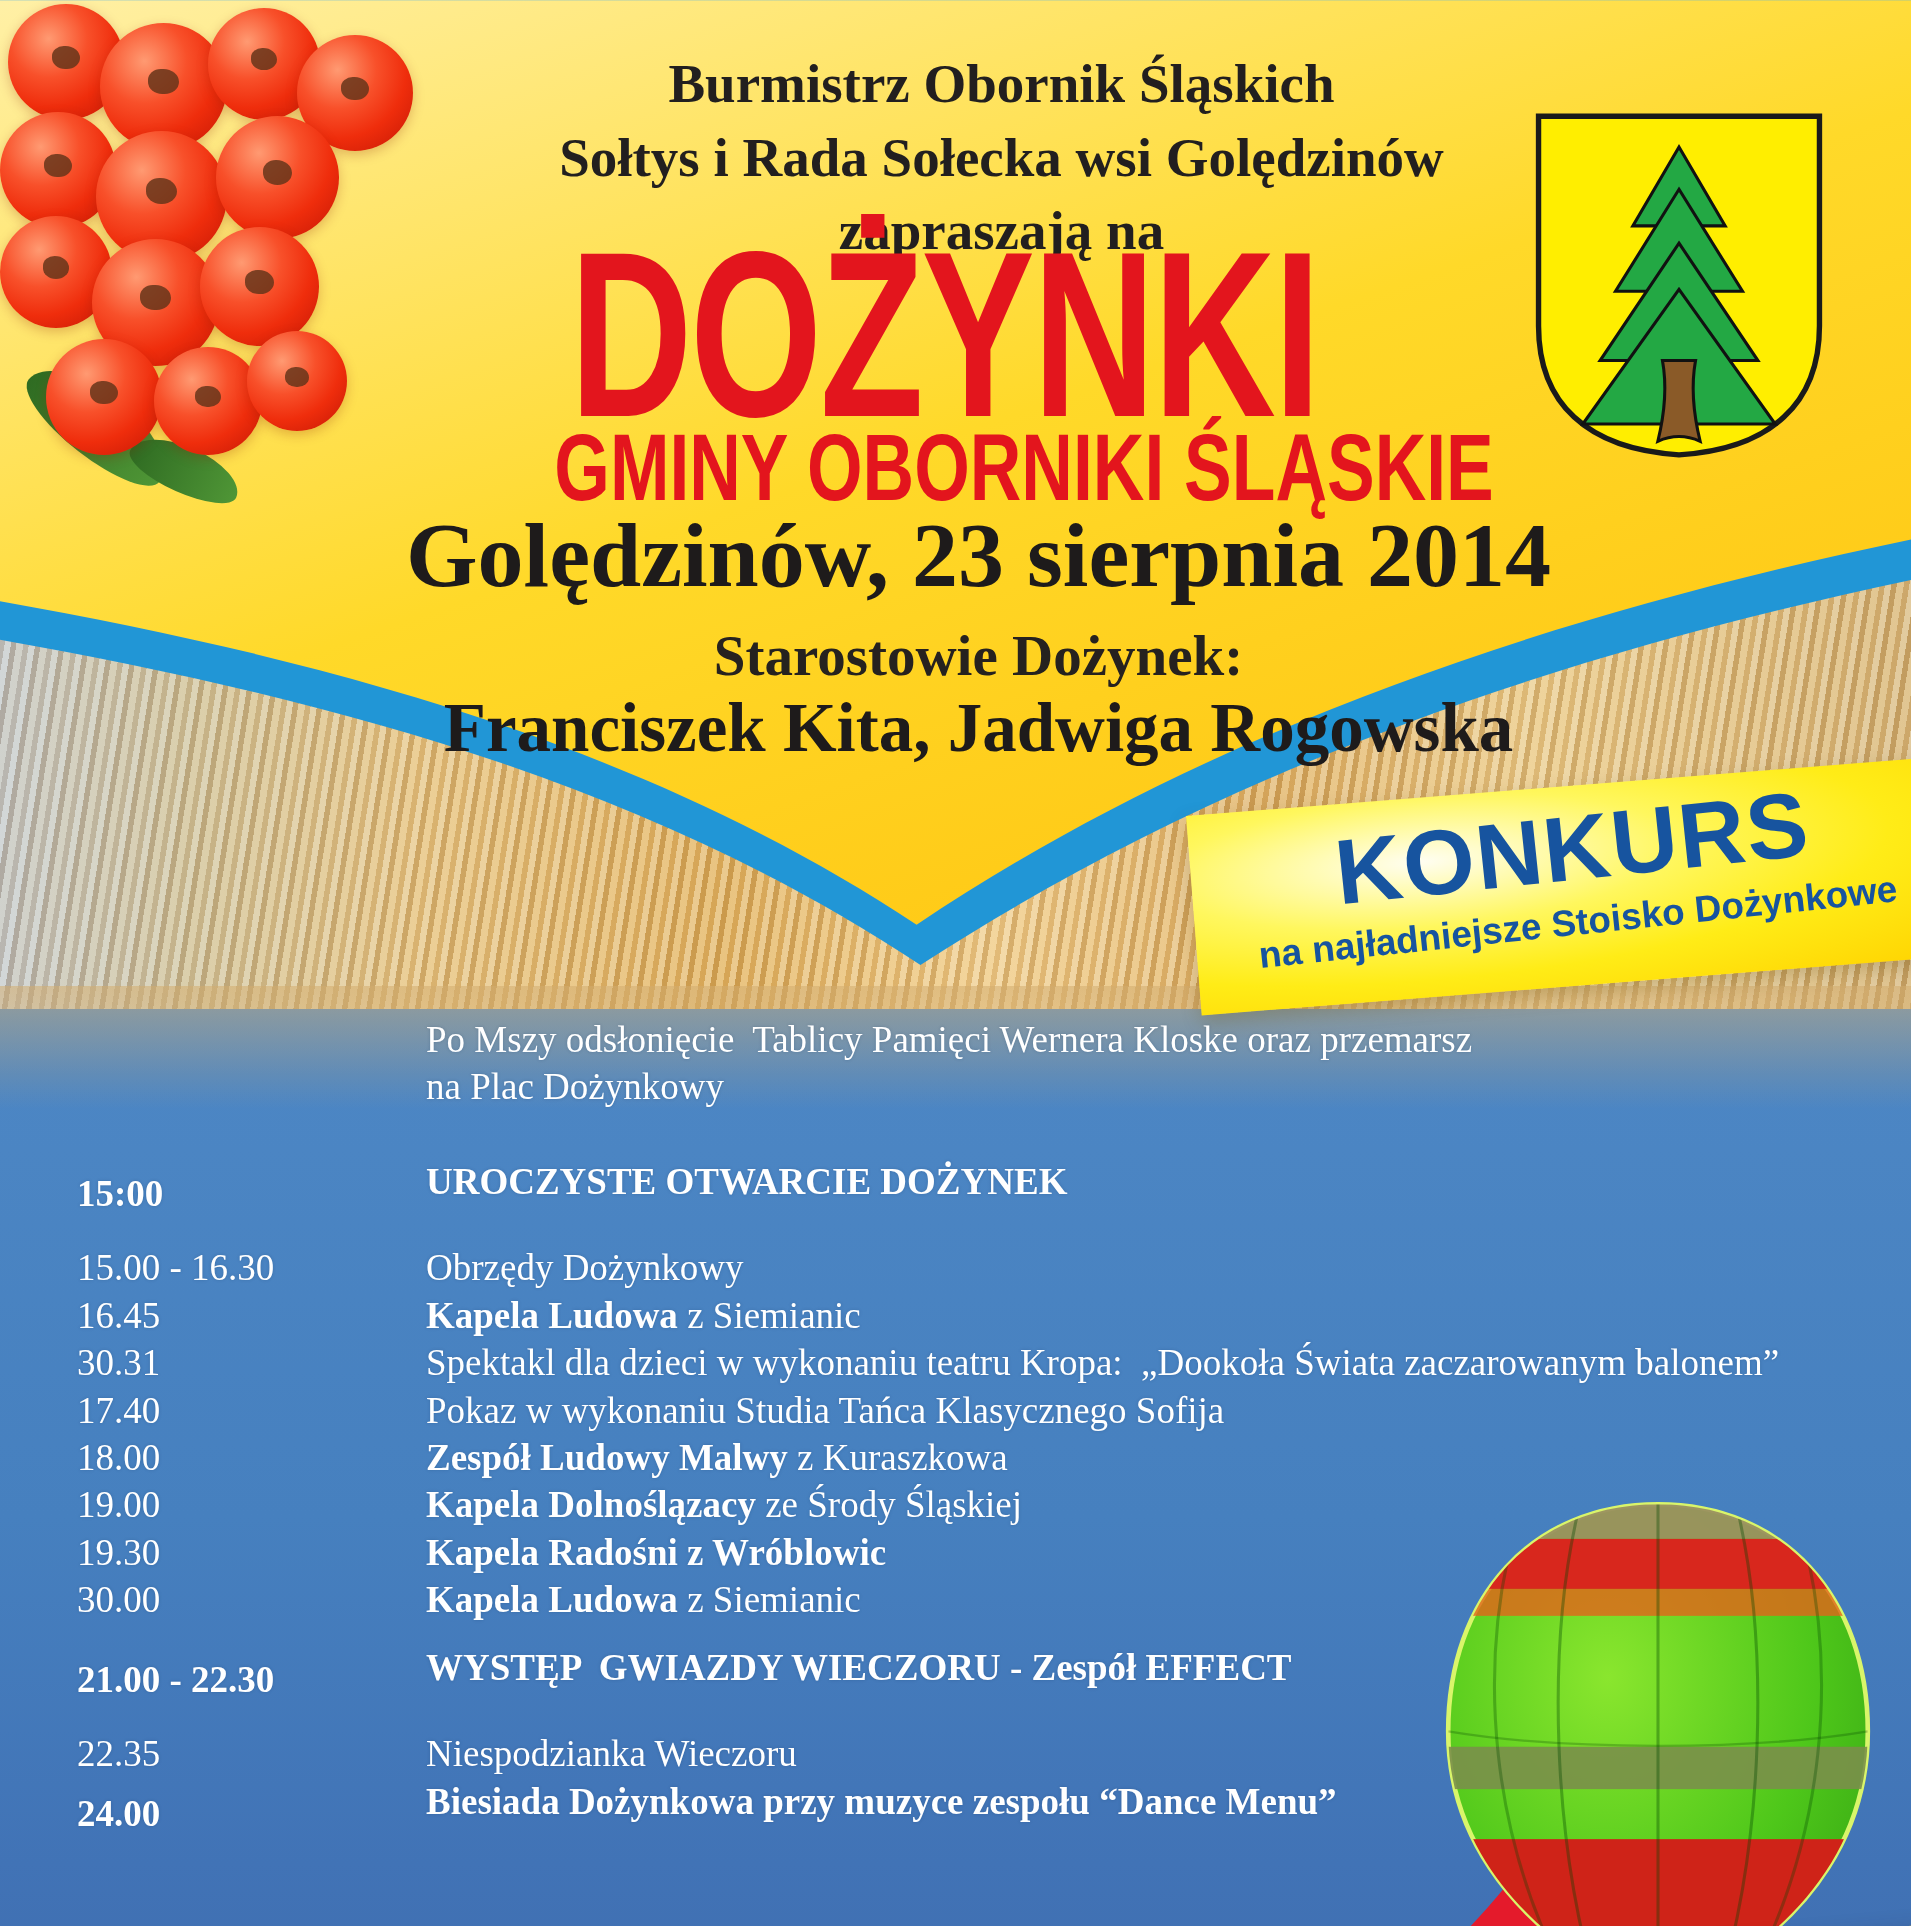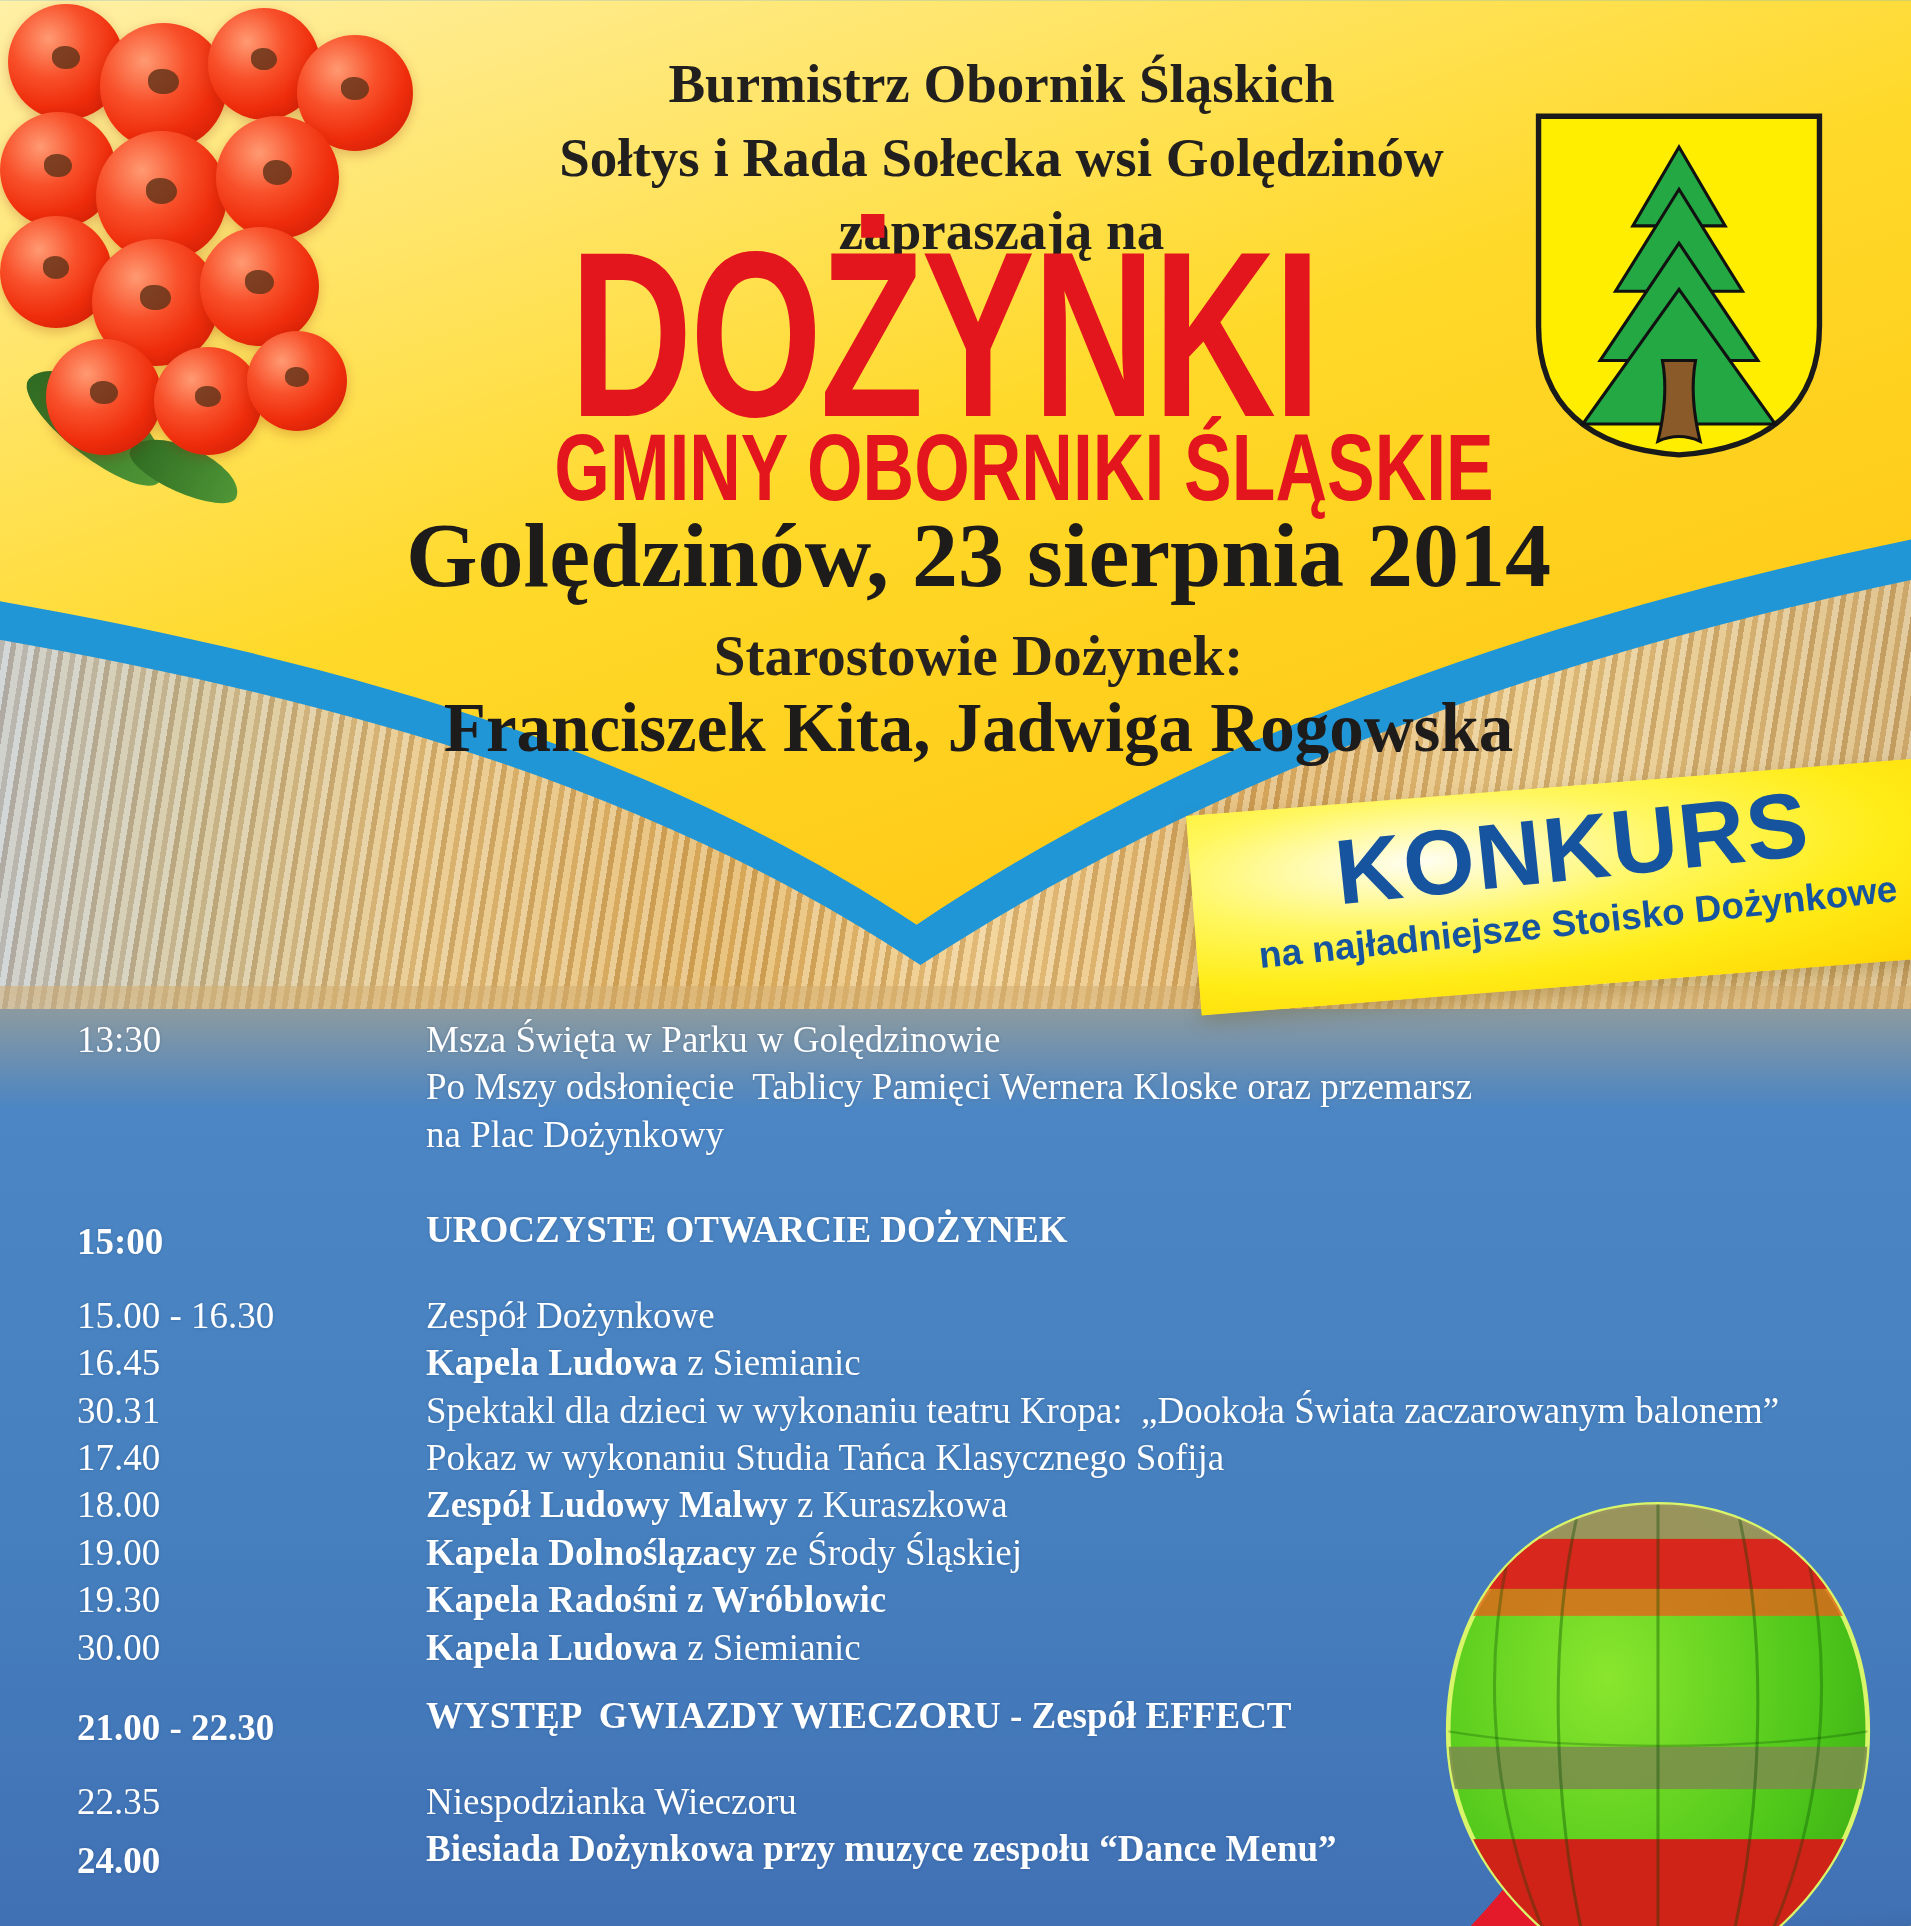--- a/index.html
+++ b/index.html
@@ -140,43 +140,39 @@
 <div class="abs dateline">Golędzinów, 23 sierpnia 2014</div>
 <div class="abs starlabel">Starostowie Dożynek:</div>
 <div class="abs starnames">Franciszek Kita, Jadwiga Rogowska</div>
 
 <div class="abs badge1">
   <div class="b1-title">KONKURS</div>
   <div class="b1-sub">na najładniejsze Stoisko Dożynkowe</div>
 </div>
 
 <div class="abs schedule">
-  <div class="sched-row">
-    <div class="sched-time">13:30</div>
-    <div class="sched-desc"><span>Msza Święta w Parku w Golędzinowie</span></div>
-  </div>
 
   <div class="sched-row">
     <div class="sched-time"></div>
     <div class="sched-desc"><span>Po Mszy odsłonięcie  Tablicy Pamięci Wernera Kloske oraz przemarsz</span></div>
   </div>
 
   <div class="sched-row">
     <div class="sched-time"></div>
     <div class="sched-desc"><span>na Plac Dożynkowy</span></div>
   </div>
 
   <div class="sched-row" style="margin-top: 58px;">
     <div class="sched-time b">15:00</div>
     <div class="sched-desc"><span class="b">UROCZYSTE OTWARCIE DOŻYNEK</span></div>
   </div>
 
   <div class="sched-row" style="margin-top: 37px;">
     <div class="sched-time">15.00 - 16.30</div>
-    <div class="sched-desc"><span>Zespół Dożynkowe</span></div>
+    <div class="sched-desc"><span>Obrzędy Dożynkowy</span></div>
   </div>
 
   <div class="sched-row">
     <div class="sched-time">16.45</div>
     <div class="sched-desc"><span class="b">Kapela Ludowa</span><span> z Siemianic</span></div>
   </div>
 
   <div class="sched-row">
     <div class="sched-time">30.31</div>
     <div class="sched-desc"><span>Spektakl dla dzieci w wykonaniu teatru Kropa:  „Dookoła Świata zaczarowanym balonem”</span></div>

